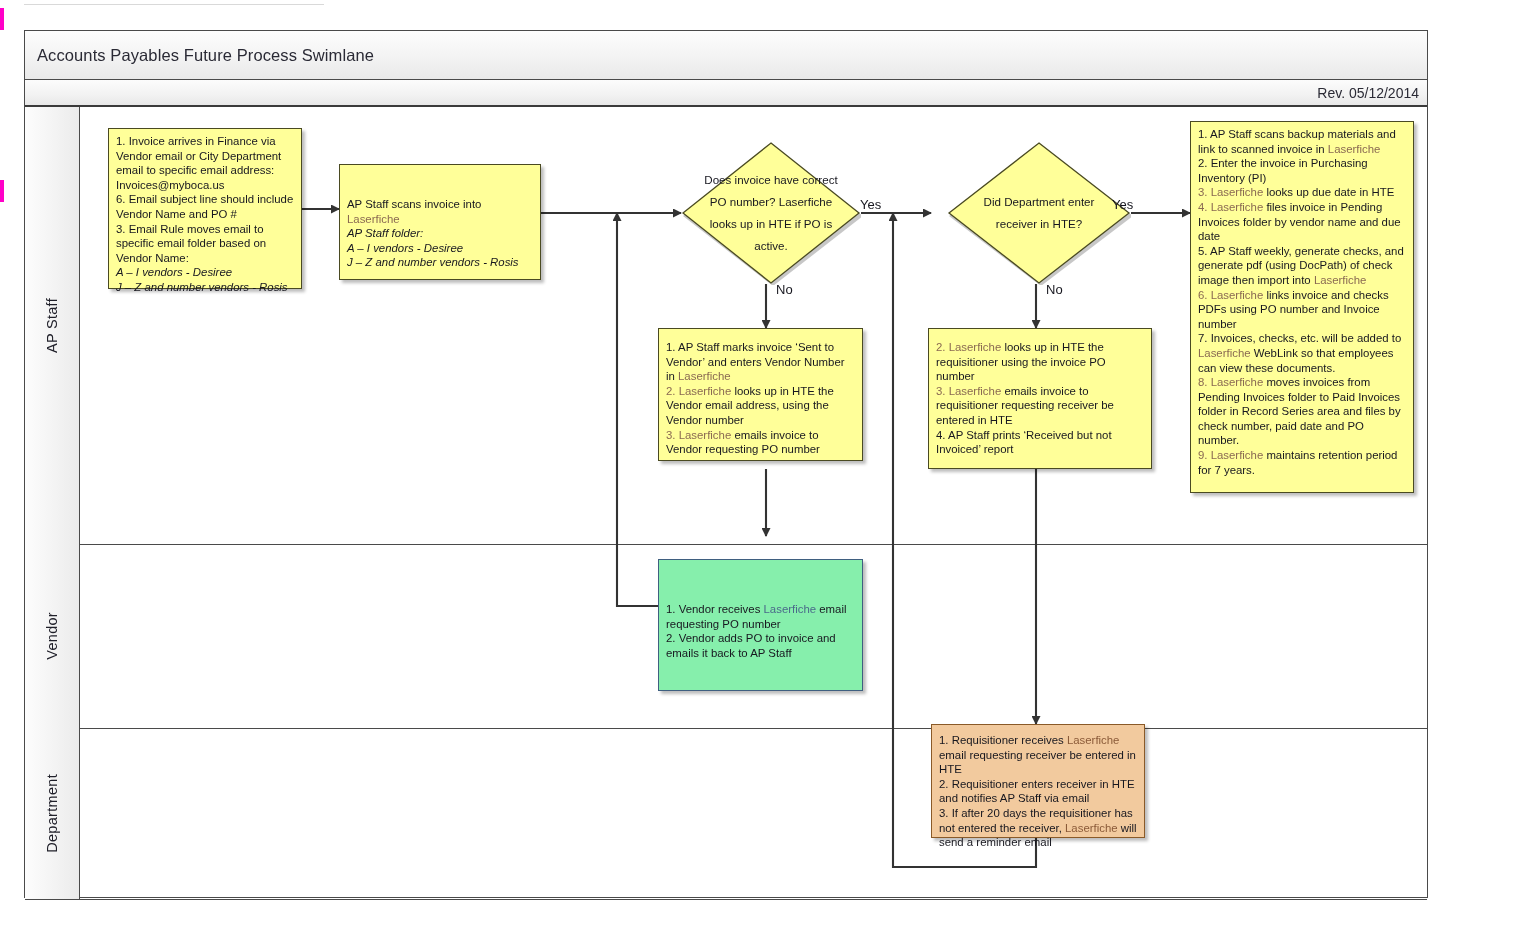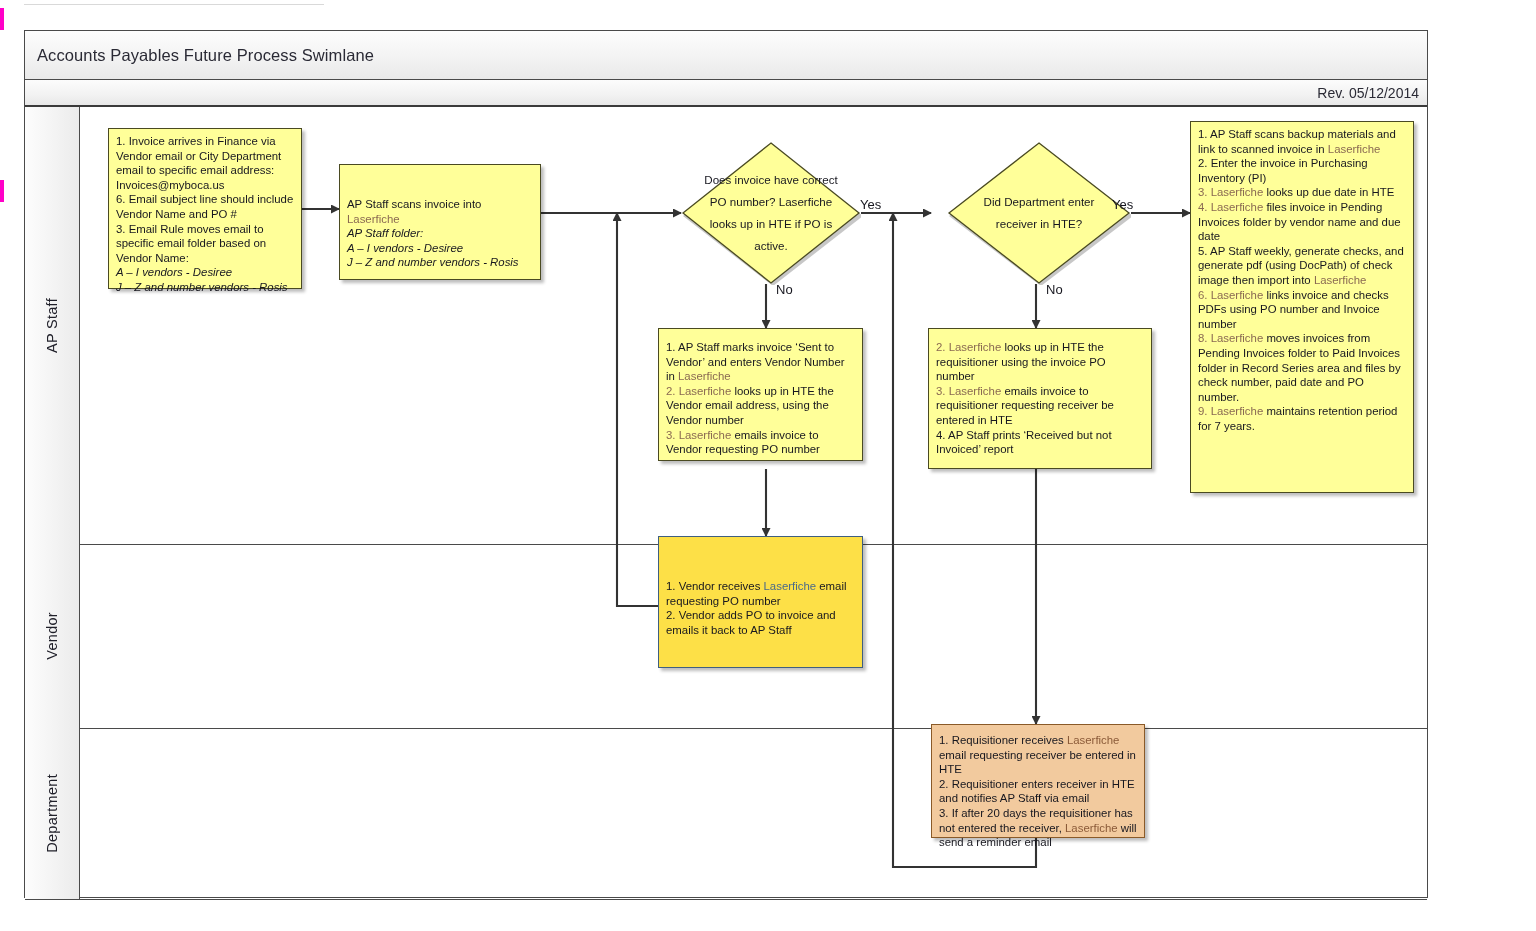--- a/index.html
+++ b/index.html
@@ -43,21 +43,21 @@
   .lane-div{position:absolute;left:0;width:100%;height:1px;background:#4a4a4a;}
 
   
   #wires{position:absolute;left:0;top:0;width:1404px;height:868px;pointer-events:none;}
 
   
   .node{position:absolute;box-sizing:border-box;
         box-shadow:3px 3px 3px rgba(0,0,0,.26);}
   .pbox{background:#ffff99;border:1px solid #4a4a22;
         padding:5px 6px 5px 7px;font-size:11.4px;line-height:14.6px;color:#17171f;}
-  .pbox.blue{background:#fde047;border:1px solid #3f5f80;}
+  .pbox.blue{background:#86efac;border:1px solid #3f5f80;margin-top:23px;}
   .pbox.peach{background:#f2ca9e;border:1px solid #8a5a28;}
   .pbox .lf{color:#8a6a52;}
   .pbox.blue .lf{color:#4a6a8a;}
   .pbox.peach .lf{color:#8a5a38;}
   .pbox i{font-style:italic;}
 
   
   .diamond{position:absolute;}
   .diamond .shape{position:absolute;inset:0;}
   .diamond .label{position:absolute;inset:0;display:flex;align-items:center;
@@ -187,20 +187,21 @@
     <div>4. AP Staff prints ‘Received but not Invoiced’ report</div>
   </div>
 
   <div class="node pbox" style="left:1165px;top:90px;width:224px;height:372px">
     <div>1. AP Staff scans backup materials and link to scanned invoice in <span class="lf">Laserfiche</span></div>
     <div>2. Enter the invoice in Purchasing Inventory (PI)</div>
     <div><span class="lf">3. Laserfiche</span> looks up due date in HTE</div>
     <div><span class="lf">4. Laserfiche</span> files invoice in Pending Invoices folder by vendor name and due date</div>
     <div>5. AP Staff weekly, generate checks, and generate pdf (using DocPath) of check image then import into <span class="lf">Laserfiche</span></div>
     <div><span class="lf">6. Laserfiche</span> links invoice and checks PDFs using PO number and Invoice number</div>
+    <div>7. Invoices, checks, etc. will be added to <span class="lf">Laserfiche</span> WebLink so that employees can view these documents.</div>
     <div><span class="lf">8. Laserfiche</span> moves invoices from Pending Invoices folder to Paid Invoices folder in Record Series area and files by check number, paid date and PO number.</div>
     <div><span class="lf">9. Laserfiche</span> maintains retention period for 7 years.</div>
   </div>
 
   <div class="node pbox blue" style="left:633px;top:505px;width:205px;height:132px;padding-top:42px">
     <div>1. Vendor receives <span class="lf">Laserfiche</span> email requesting PO number</div>
     <div>2. Vendor adds PO to invoice and emails it back to AP Staff</div>
   </div>
 
   <div class="node pbox peach" style="left:906px;top:693px;width:214px;height:114px;padding-top:8px">

